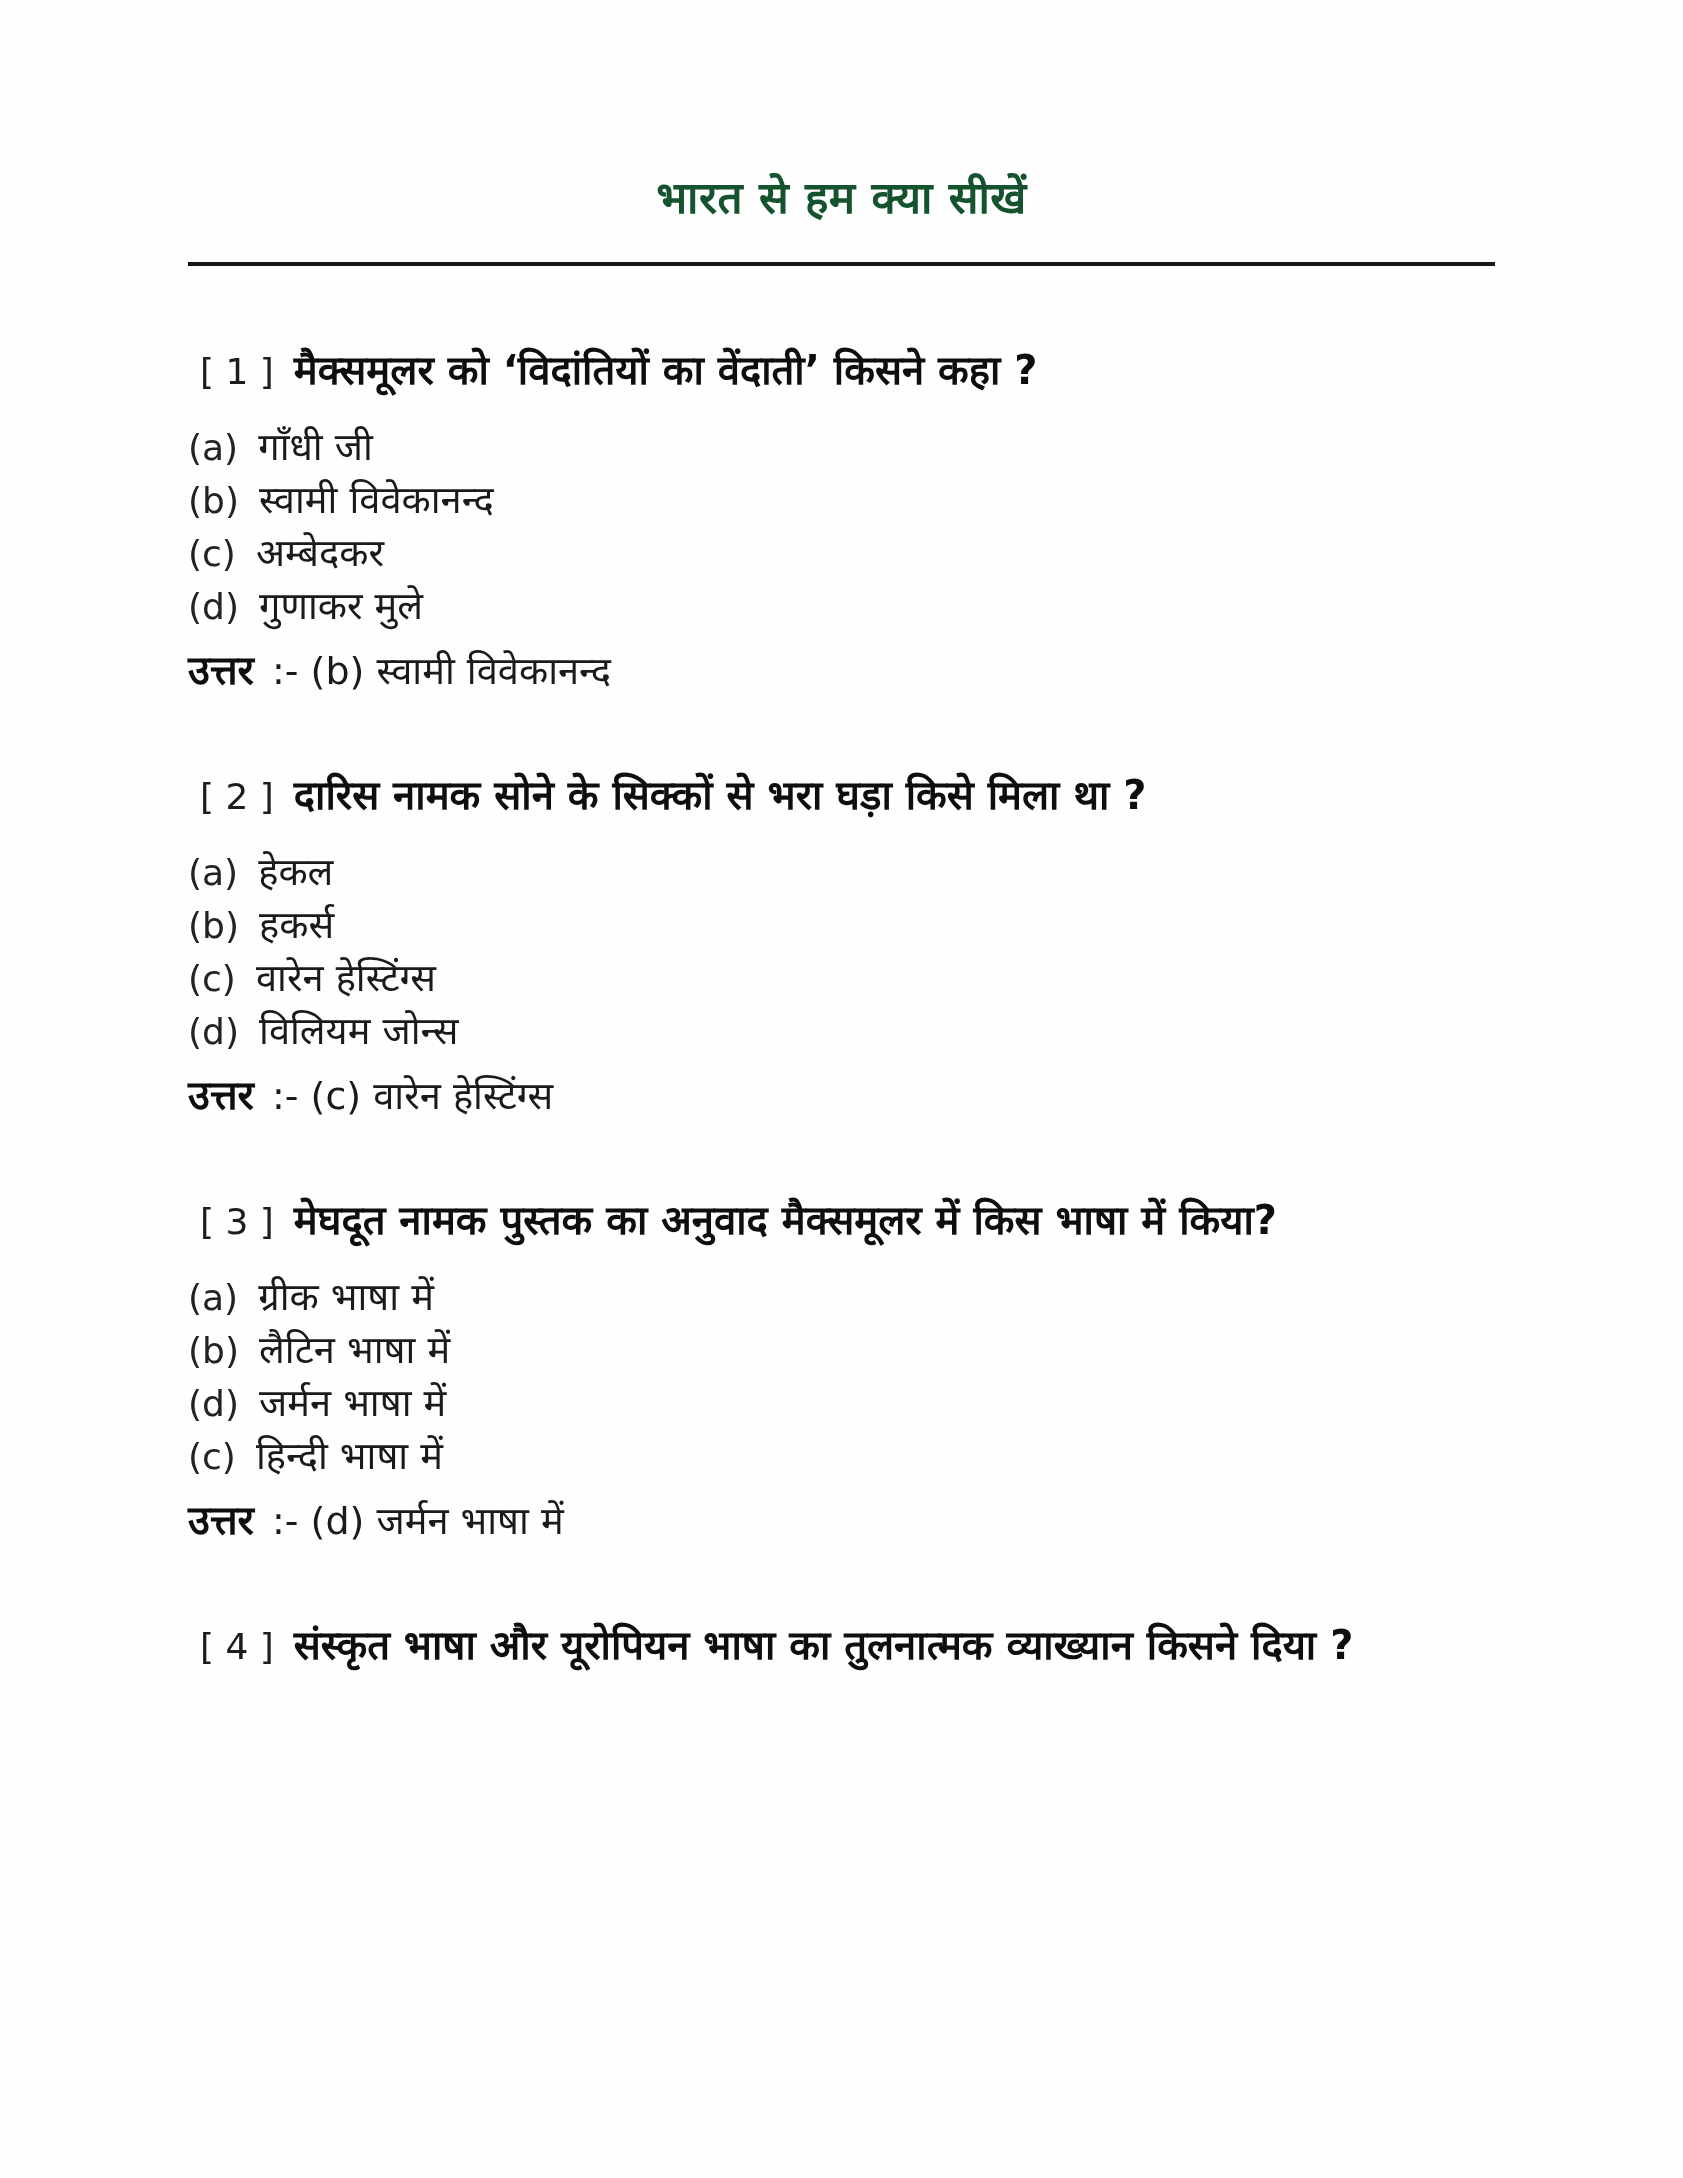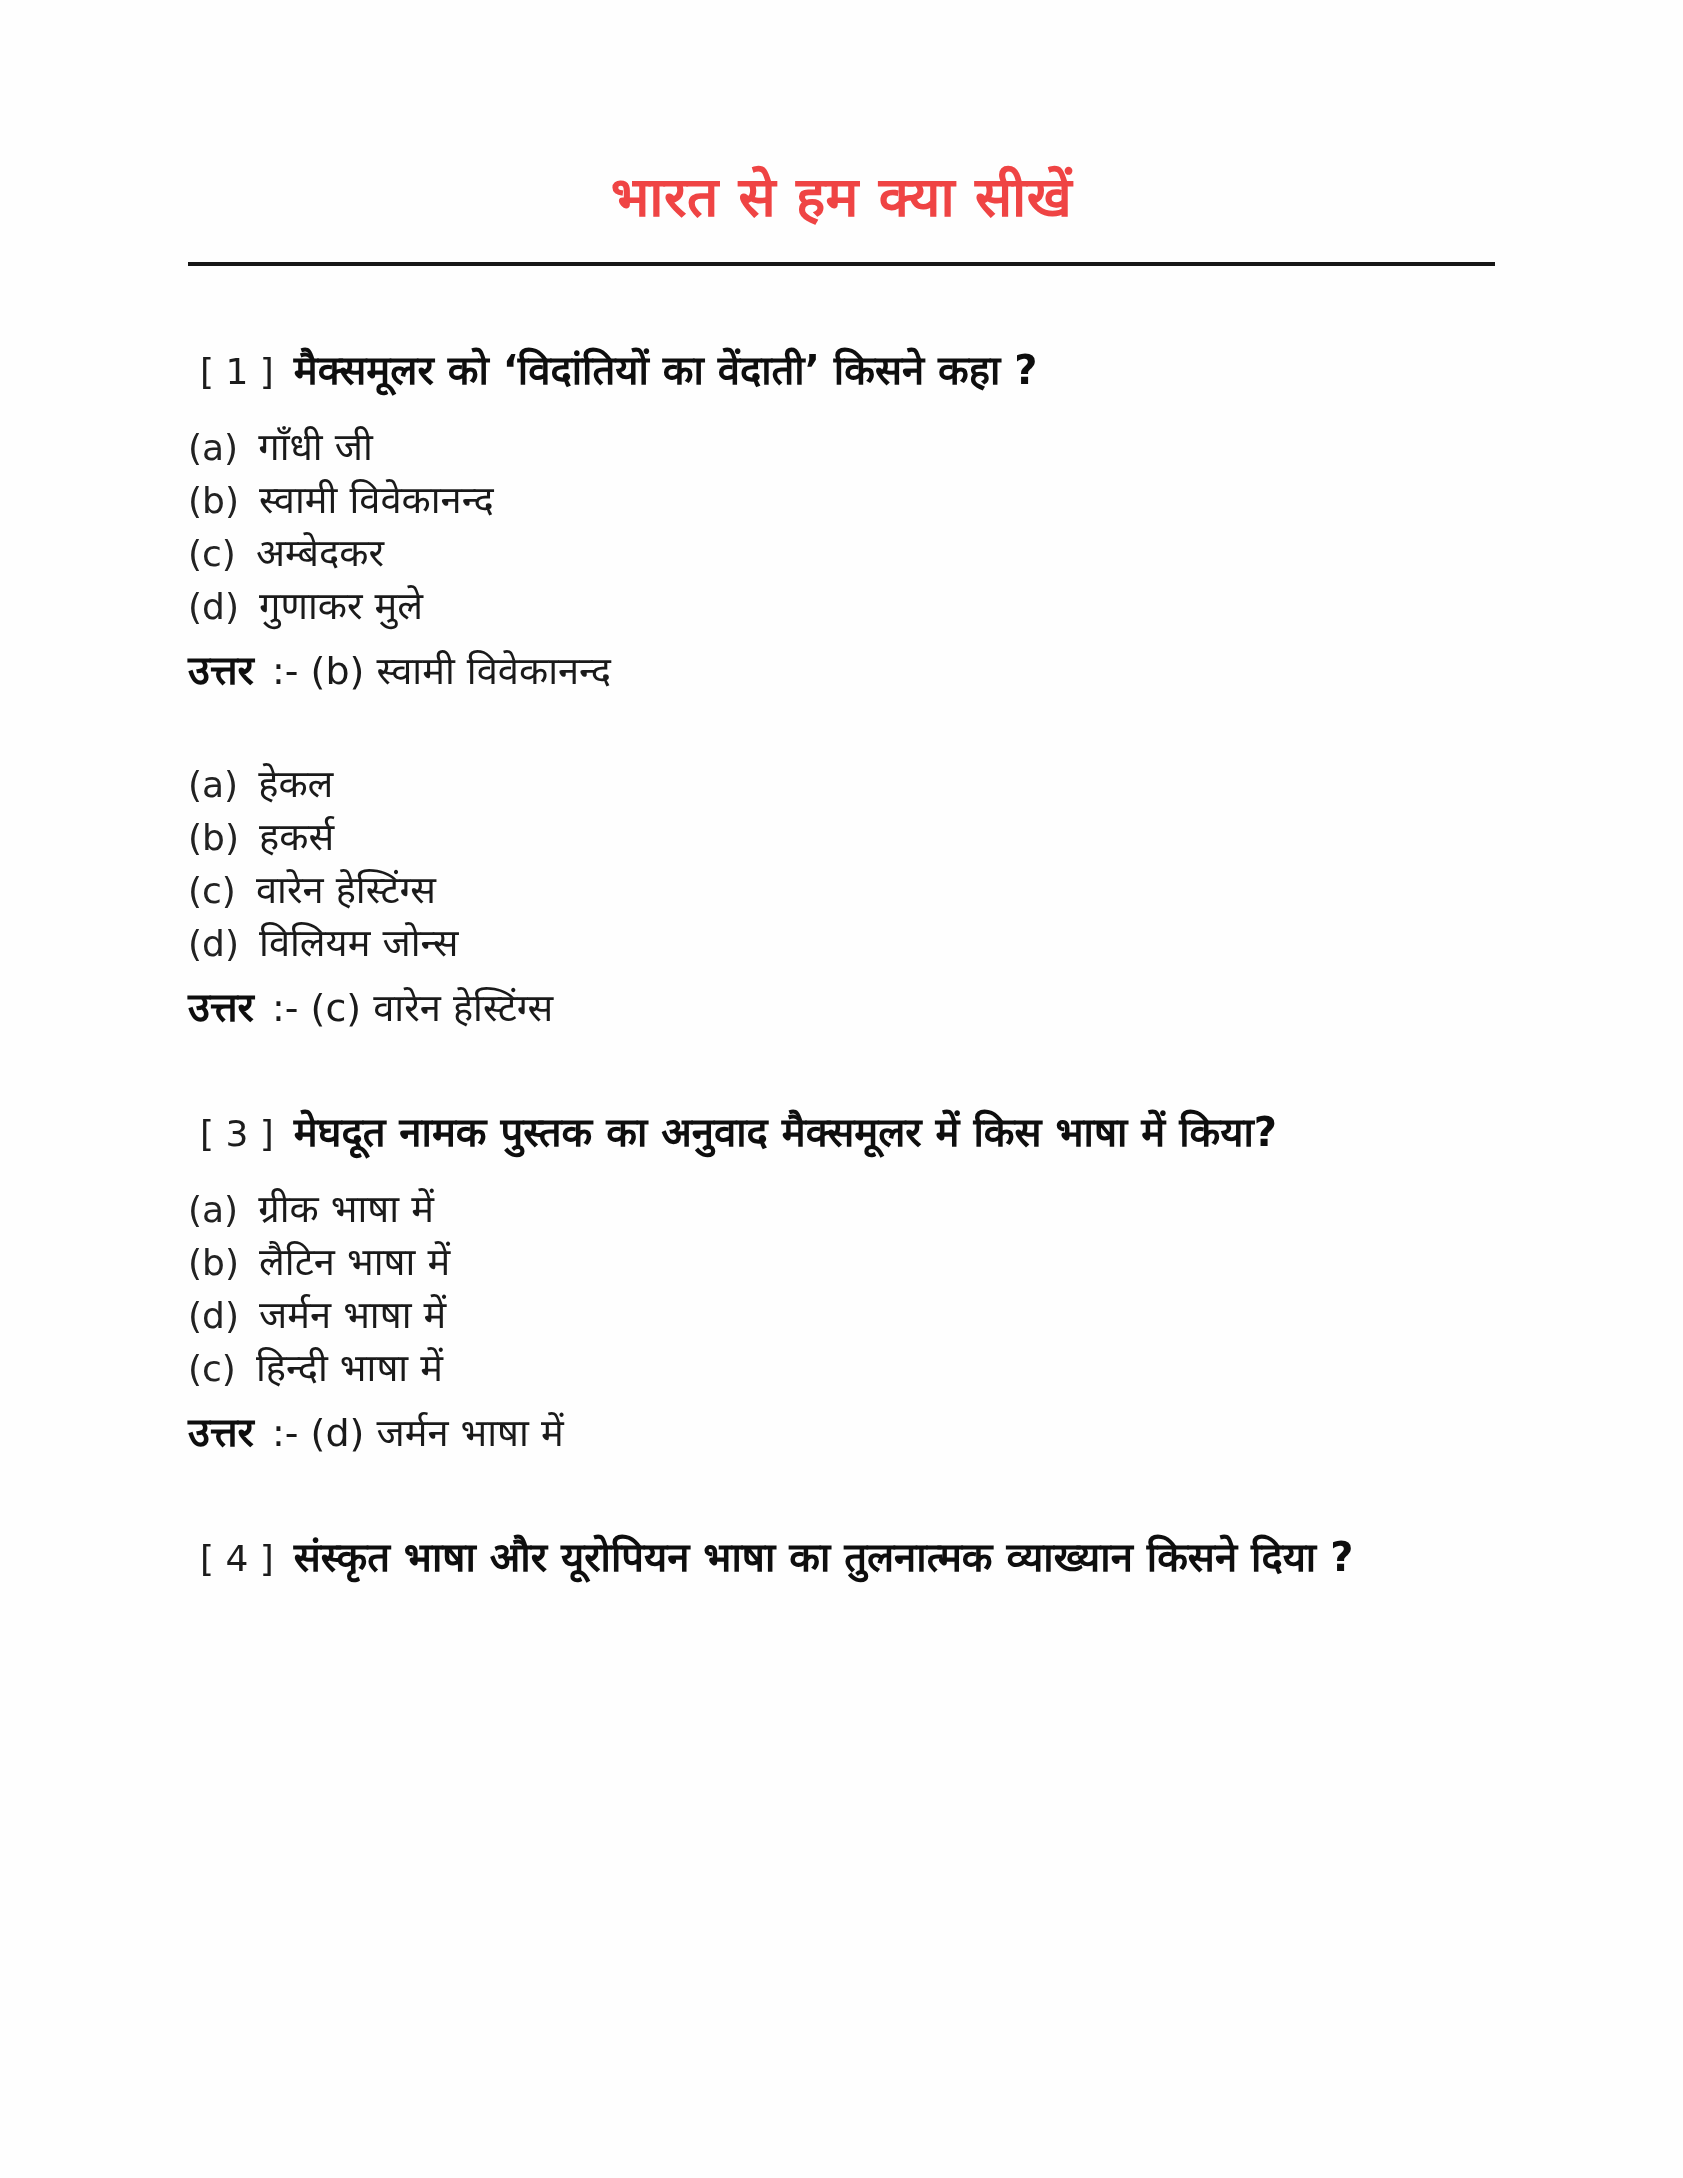--- a/index.html
+++ b/index.html
@@ -14,24 +14,24 @@
     box-sizing: border-box;
     padding: 163px 188px 0 188px;
     background: #fefefe;
     color: #141414;
     font-family: "DejaVu Sans", "Liberation Sans", sans-serif;
     overflow: hidden;
   }
   .doc-title {
     margin: 0;
     text-align: center;
-    font-size: 55px;
+    font-size: 44px;
     line-height: 69px;
     font-weight: 700;
-    color: #ef4444;
+    color: #14532d;
     letter-spacing: 0.5px;
   }
   .title-rule {
     border: none;
     border-top: 4px solid #161616;
     margin: 30px 0 0 0;
   }
   .question { margin: 50px 0 0 0; }
   .question.first { margin-top: 67px; }
 
@@ -105,20 +105,24 @@
       <span class="opt-label">(d)</span>
       <span class="opt-text">गुणाकर मुले</span>
     </p>
     <p class="answer">
       <span class="ans-label">उत्तर</span>
       <span class="ans-value">:- (b) स्वामी विवेकानन्द</span>
     </p>
   </section>
 
   <section class="question">
+    <h2 class="q-heading">
+      <span class="q-num">[ 2 ]</span>
+      <span class="q-text">दारिस नामक सोने के सिक्कों से भरा घड़ा किसे मिला था ?</span>
+    </h2>
     <p class="option">
       <span class="opt-label">(a)</span>
       <span class="opt-text">हेकल</span>
     </p>
     <p class="option">
       <span class="opt-label">(b)</span>
       <span class="opt-text">हकर्स</span>
     </p>
     <p class="option">
       <span class="opt-label">(c)</span>

